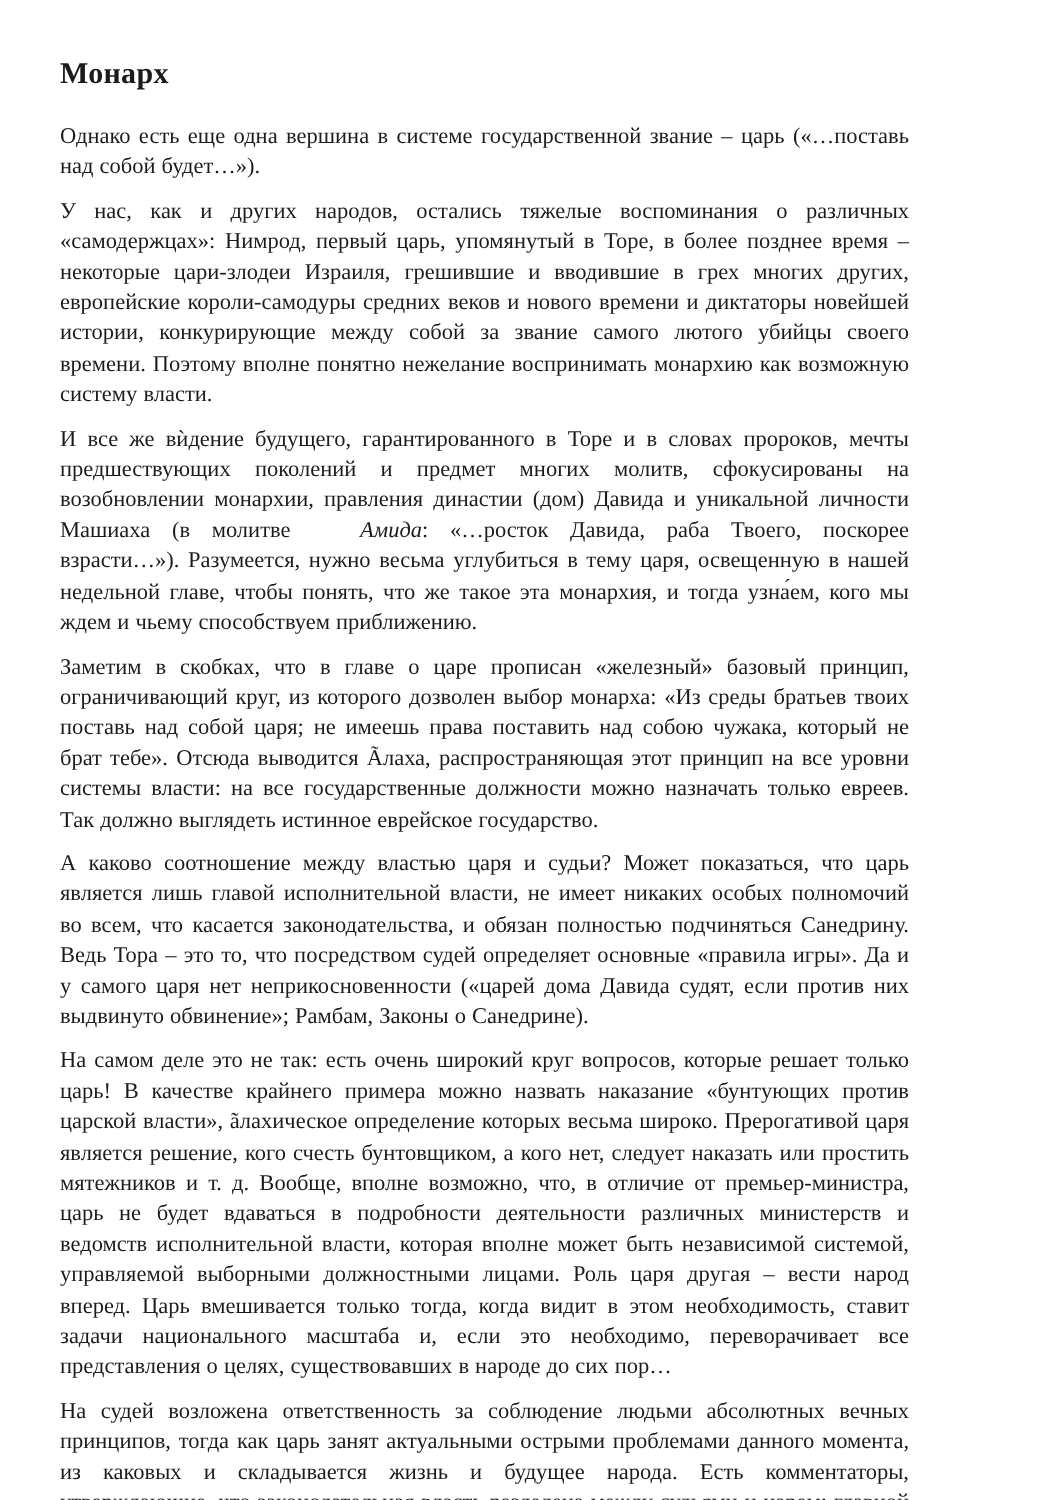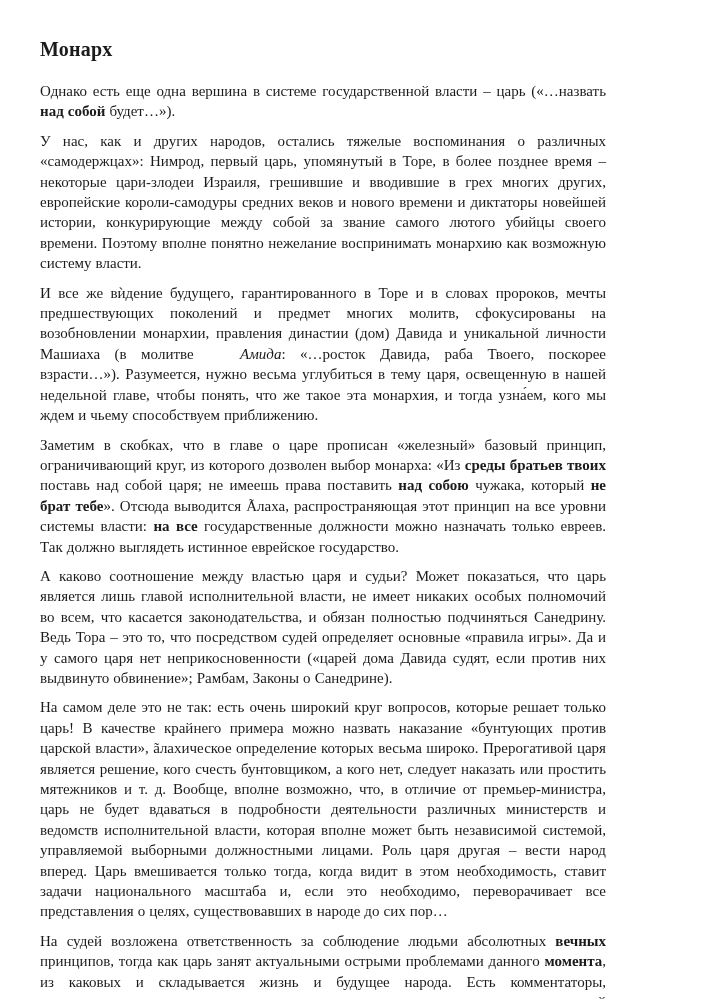--- a/index.html
+++ b/index.html
@@ -27,30 +27,30 @@
     margin: 0 0 20px 0;
     letter-spacing: 0.2px;
   }
   .doc-body p {
     margin: 0 0 9px 0;
     font-size: 15px;
     line-height: 20.4px;
     text-align: justify;
     word-spacing: 0.3px;
   }
-  .doc-body b { font-weight: 700; }
+  .doc-body b { font-weight: 400; }
   .doc-body i { font-style: italic; margin-left: 32px; }
 </style>
 </head>
 <body>
 
 <div class="page" style="background: rgb(255, 255, 255); color: rgb(27, 27, 27);">
   <h1 class="doc-title">Монарх</h1>
   <div class="doc-body">
-      <p><span>Однако есть еще одна вершина в системе государственной власти – царь («…назвать </span><b>над собой</b><span> будет…»).</span></p>
+      <p><span>Однако есть еще одна вершина в системе государственной звание – царь («…поставь </span><b>над собой</b><span> будет…»).</span></p>
       <p><span>У нас, как и других народов, остались тяжелые воспоминания о различных «самодержцах»: Нимрод, первый царь, упомянутый в Торе, в более позднее время – некоторые цари-злодеи Израиля, грешившие и вводившие в грех многих других, европейские короли-самодуры средних веков и нового времени и диктаторы новейшей истории, конкурирующие между собой за звание самого лютого убийцы своего времени. Поэтому вполне понятно нежелание воспринимать монархию как возможную систему власти.</span></p>
       <p><span>И все же вѝдение будущего, гарантированного в Торе и в словах пророков, мечты предшествующих поколений и предмет многих молитв, сфокусированы на возобновлении монархии, правления династии (дом) Давида и уникальной личности Машиаха (в молитве </span><i>Амида</i><span>: «…росток Давида, раба Твоего, поскорее взрасти…»). Разумеется, нужно весьма углубиться в тему царя, освещенную в нашей недельной главе, чтобы понять, что же такое эта монархия, и тогда узна́ем, кого мы ждем и чьему способствуем приближению.</span></p>
       <p><span>Заметим в скобках, что в главе о царе прописан «железный» базовый принцип, ограничивающий круг, из которого дозволен выбор монарха: «Из </span><b>среды братьев твоих</b><span> поставь над собой царя; не имеешь права поставить </span><b>над собою</b><span> чужака, который </span><b>не брат тебе</b><span>». Отсюда выводится Ãлаха, распространяющая этот принцип на все уровни системы власти: </span><b>на все</b><span> государственные должности можно назначать только евреев. Так должно выглядеть истинное еврейское государство.</span></p>
       <p><span>А каково соотношение между властью царя и судьи? Может показаться, что царь является лишь главой исполнительной власти, не имеет никаких особых полномочий во всем, что касается законодательства, и обязан полностью подчиняться Санедрину. Ведь Тора – это то, что посредством судей определяет основные «правила игры». Да и у самого царя нет неприкосновенности («царей дома Давида судят, если против них выдвинуто обвинение»; Рамбам, Законы о Санедрине).</span></p>
       <p><span>На самом деле это не так: есть очень широкий круг вопросов, которые решает только царь! В качестве крайнего примера можно назвать наказание «бунтующих против царской власти», ãлахическое определение которых весьма широко. Прерогативой царя является решение, кого счесть бунтовщиком, а кого нет, следует наказать или простить мятежников и т. д. Вообще, вполне возможно, что, в отличие от премьер-министра, царь не будет вдаваться в подробности деятельности различных министерств и ведомств исполнительной власти, которая вполне может быть независимой системой, управляемой выборными должностными лицами. Роль царя другая – вести народ вперед. Царь вмешивается только тогда, когда видит в этом необходимость, ставит задачи национального масштаба и, если это необходимо, переворачивает все представления о целях, существовавших в народе до сих пор…</span></p>
       <p><span>На судей возложена ответственность за соблюдение людьми абсолютных </span><b>вечных</b><span> принципов, тогда как царь занят актуальными острыми проблемами данного </span><b>момента</b><span>, из каковых и складывается жизнь и будущее народа. Есть комментаторы, утверждающие, что законодательная власть разделена между судьями и царем: главной задачей «царского суда» является</span></p>
     </div>
 </div>
 
 </body></html>

